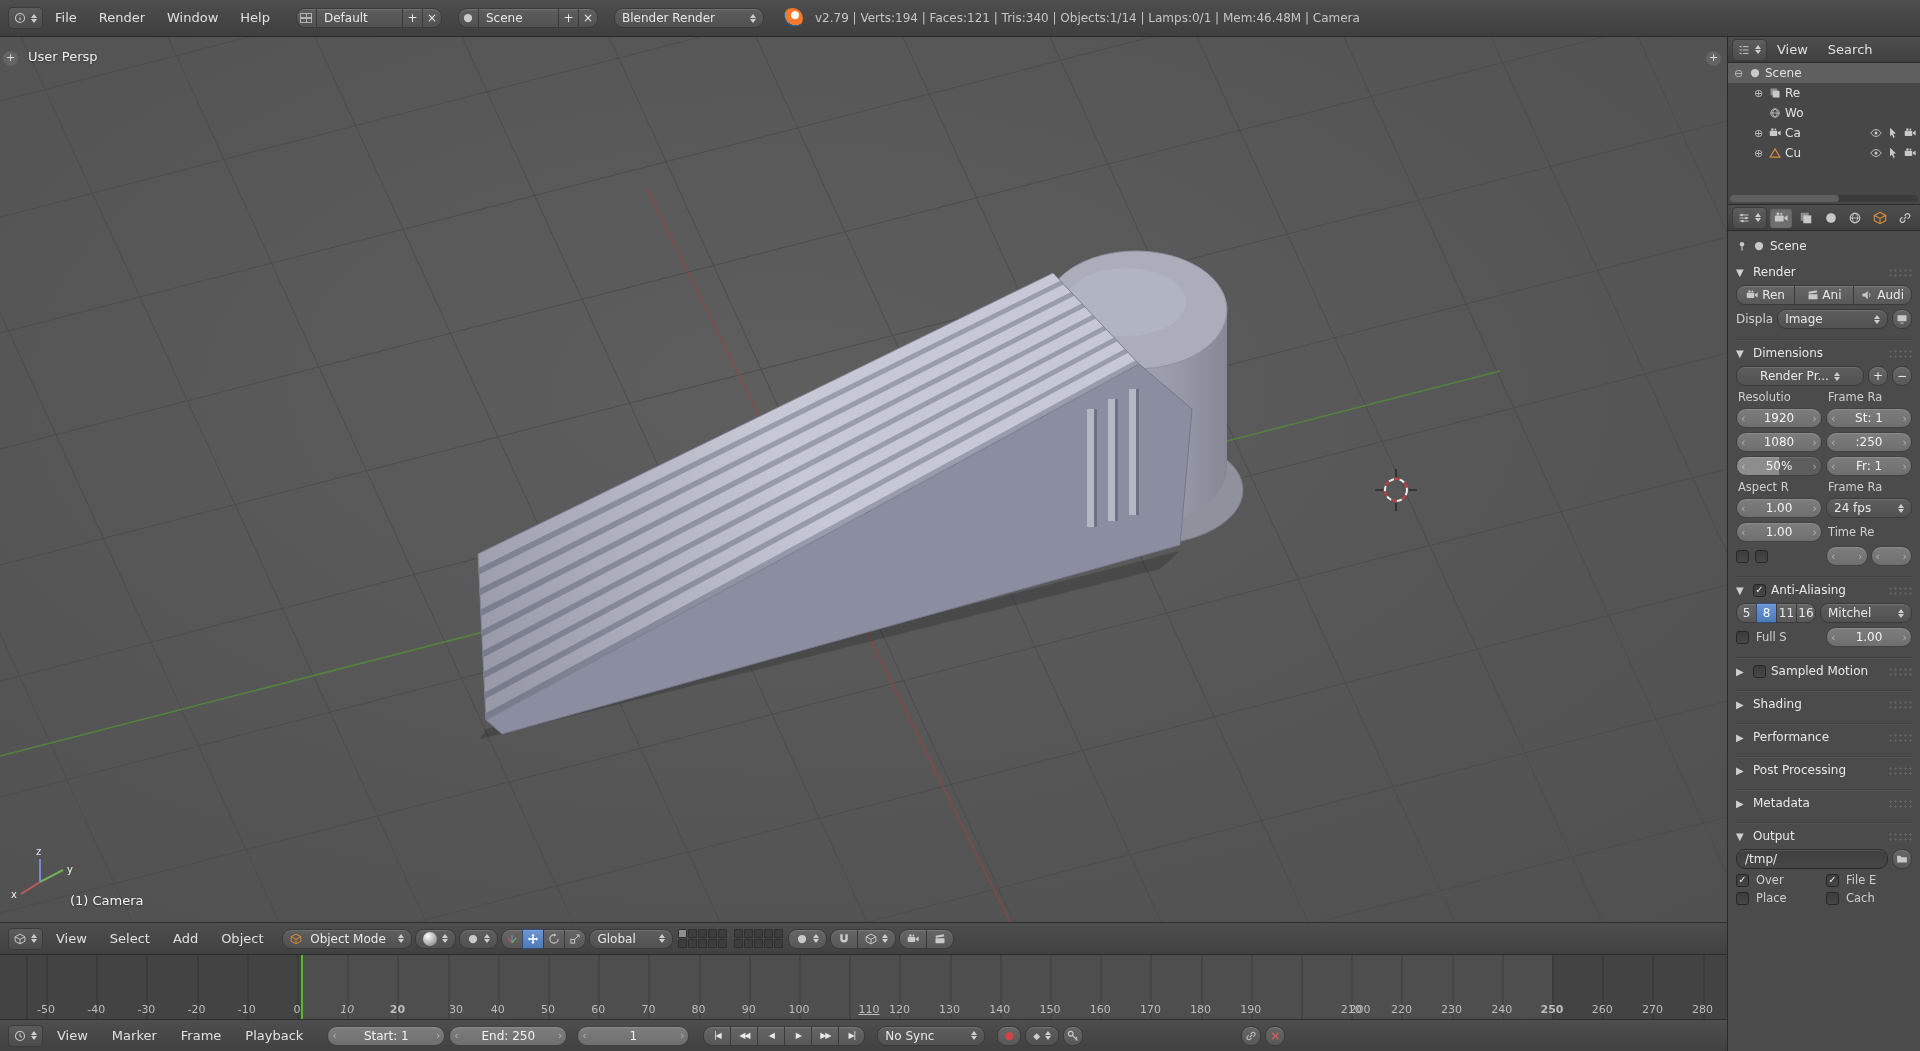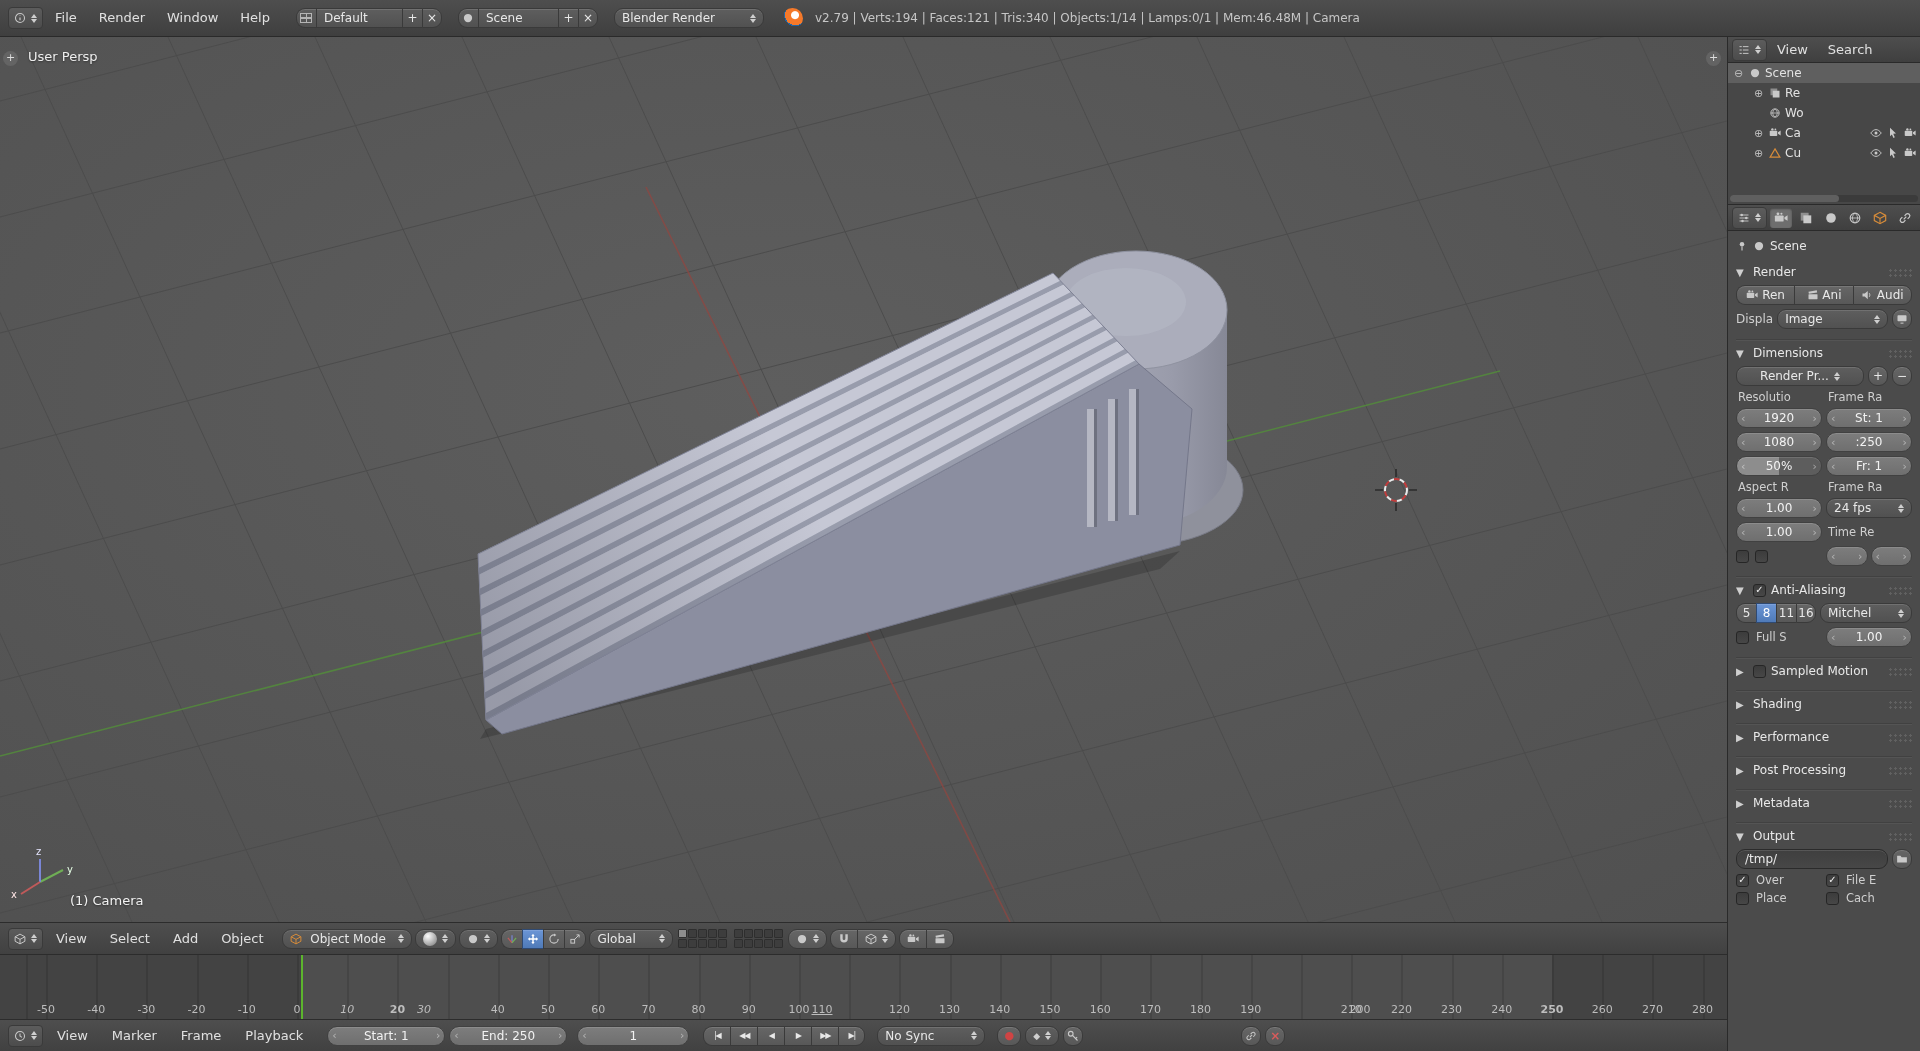--- a/index.html
+++ b/index.html
@@ -513,29 +513,29 @@
       <div class="tl-out" style="left:1552px;right:0"></div>
       <div class="tl-labels">
           <span style="left: 46px;">-50</span>
           <span style="left: 96.2px;">-40</span>
           <span style="left: 146.4px;">-30</span>
           <span style="left: 196.6px;">-20</span>
           <span style="left: 246.8px;">-10</span>
           <span style="left: 297px;">0</span>
           <span style="left: 347.2px; font-style: italic;">10</span>
           <span style="left: 397.4px; font-weight: bold;">20</span>
-          <span style="left: 424px; font-style: italic;">30</span>
+          <span style="left: 456px;">30</span>
           <span style="left: 497.8px;">40</span>
           <span style="left: 548px;">50</span>
           <span style="left: 598.2px;">60</span>
           <span style="left: 648.4px;">70</span>
           <span style="left: 698.6px;">80</span>
           <span style="left: 748.8px;">90</span>
           <span style="left: 799px;">100</span>
-          <span style="left: 822px; text-decoration: underline;">110</span>
+          <span style="left: 869px; text-decoration: underline;">110</span>
           <span style="left: 899.4px;">120</span>
           <span style="left: 949.6px;">130</span>
           <span style="left: 999.8px;">140</span>
           <span style="left: 1050px;">150</span>
           <span style="left: 1100.2px;">160</span>
           <span style="left: 1150.4px;">170</span>
           <span style="left: 1200.6px;">180</span>
           <span style="left: 1250.8px;">190</span>
           <span style="left: 1360px; text-align: right;">200</span>
           <span style="left: 1351.2px;">210</span>
@@ -751,21 +751,21 @@
           </div>
           <div class="seg" style="margin-bottom:4px">
             <span class="w flex1" style="justify-content:center">
               <svg class="ic s12">
                   <use href="#i-cam"></use>
                 </svg>&nbsp;<span>Ren</span></span>
             <span class="w flex1" style="justify-content:center">
               <svg class="ic s12">
                   <use href="#i-clapper"></use>
                 </svg>&nbsp;<span>Ani</span></span>
-            <span class="w flex1" style="justify-content:center">
+            <span class="w flex1" style="justify-content:space-between">
               <svg class="ic s12">
                   <use href="#i-speaker"></use>
                 </svg>&nbsp;<span>Audi</span></span>
           </div>
           <div class="prow">
             <span class="lbl">Displa</span>
             <span class="w dd flex1" style="justify-content:space-between">
               <span>Image</span>
               <span class="updn">
                   <i class="u"></i>

